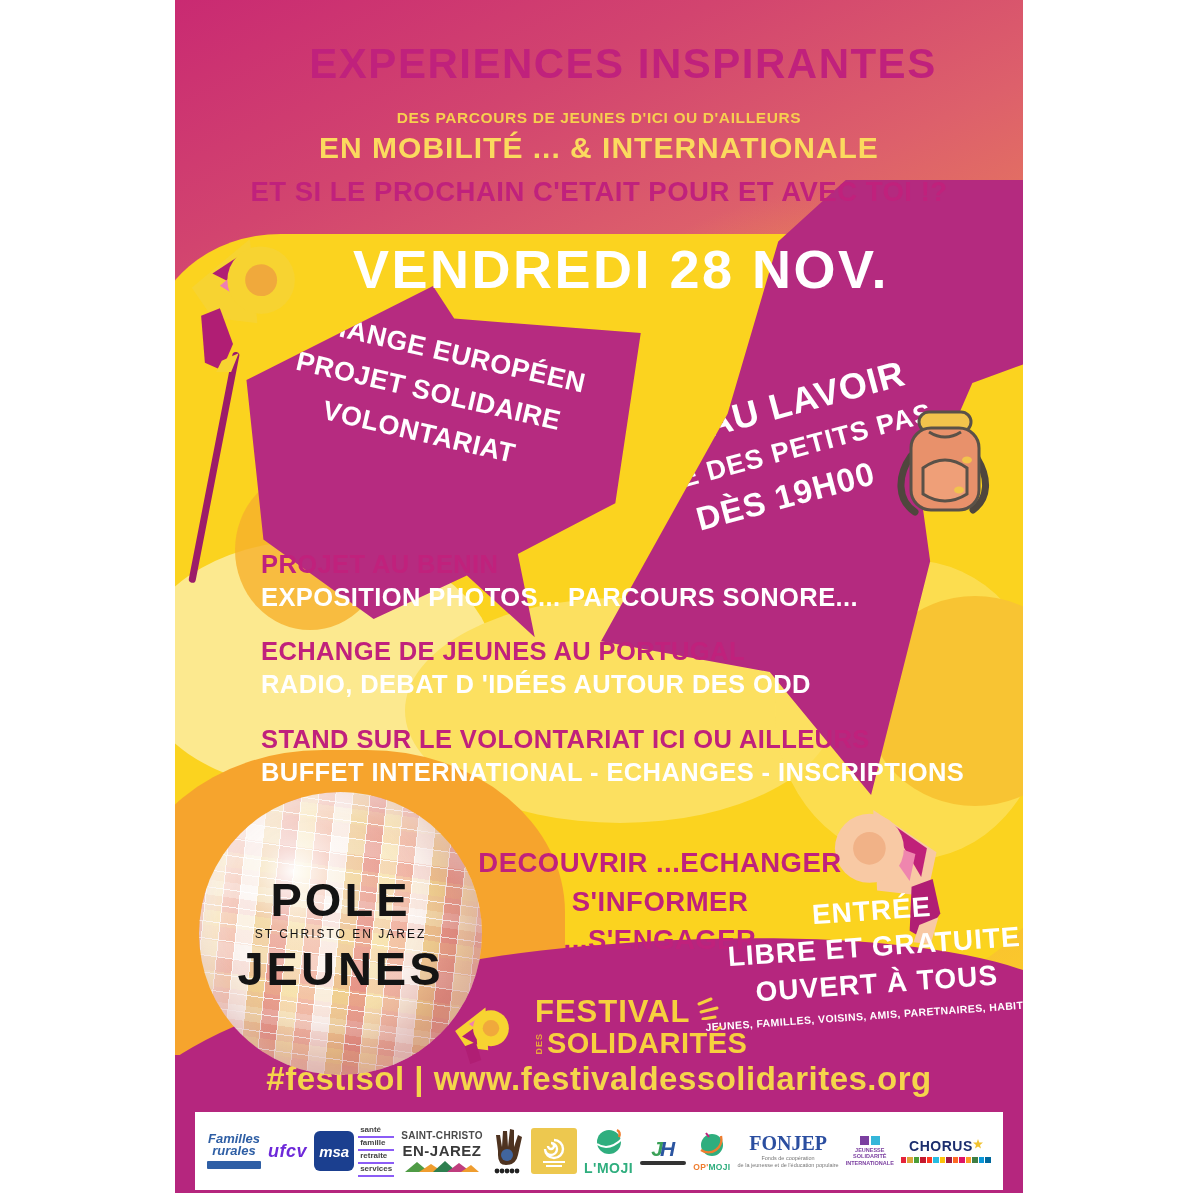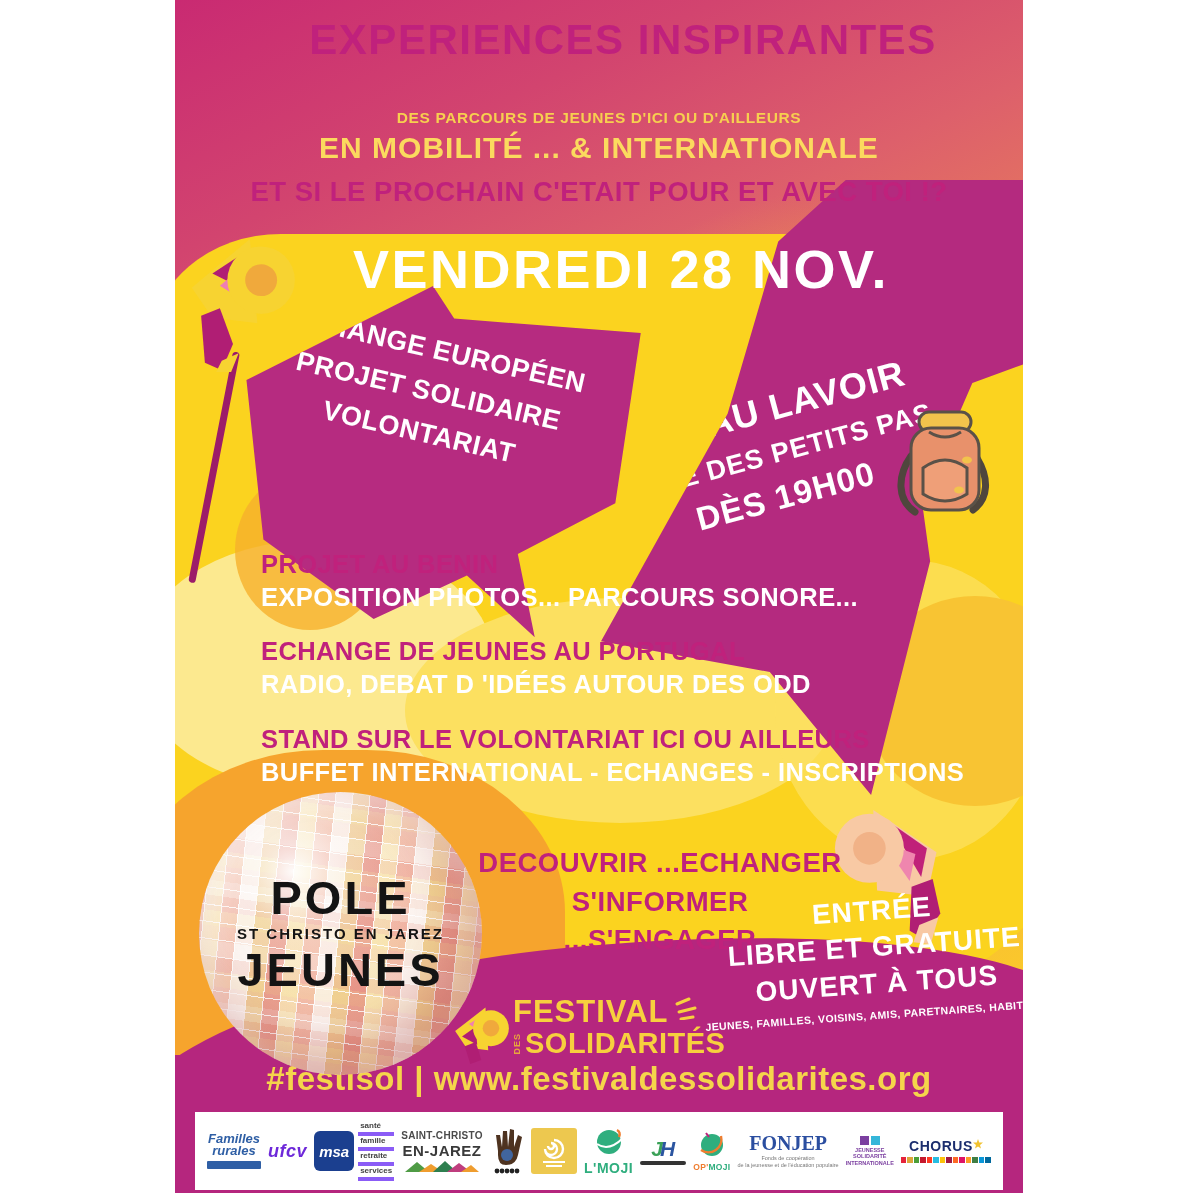--- a/index.html
+++ b/index.html
@@ -24,21 +24,21 @@
   .blob.orange2{left:690px;top:596px;width:220px;height:210px;background:#f8c433;}
   .blob.orange3{left:60px;top:470px;width:150px;height:160px;background:#f6b02c;opacity:.8;}
 
   
   .bottom-wave{left:-55px;top:945px;width:970px;height:380px;background:#b5267e;
     border-radius:50% 50% 0 0/150px 115px 0 0;transform:rotate(-5deg);z-index:2;}
   .bottom-fill{left:0;top:1055px;width:848px;height:138px;background:#b5267e;z-index:2;}
 
   
   .hdr{z-index:4;}
-  .title{top:16px;font-size:42px;letter-spacing:1.5px;color:#c0217c;padding-left:48px;}
+  .title{top:40px;font-size:42px;letter-spacing:1.5px;color:#c0217c;padding-left:48px;}
   .sub1{top:88px;font-size:14.5px;letter-spacing:1px;color:#f7cf4f;}
   .sub2{top:109px;font-size:15.5px;letter-spacing:.6px;color:#f7cf4f;}
   .sub3{top:131px;font-size:30px;letter-spacing:1px;color:#fbda5e;}
   .sub4{top:176px;font-size:27.5px;letter-spacing:.5px;color:#c0217c;}
   .date{top:238px;font-size:54px;letter-spacing:2.5px;color:#ffffff;text-indent:44px;z-index:4;}
 
   
   .flag{background:#b62b80;z-index:3;}
   .flag-left{left:46px;top:286px;width:424px;height:362px;
     clip-path:polygon(6% 26%,50% 0%,55% 9%,99% 13%,93% 60%,70% 74%,74% 97%,58% 80%,36% 92%,10% 70%);}
@@ -65,34 +65,34 @@
     background-color:#f3d9c8;
     background-image:
       radial-gradient(circle at 33% 28%, rgba(255,255,255,.95) 0%, rgba(255,255,255,.25) 20%, rgba(255,255,255,0) 46%),
       repeating-linear-gradient(96deg, rgba(255,255,255,.85) 0 1px, transparent 1px 17px),
       repeating-linear-gradient(8deg, rgba(255,255,255,.85) 0 1px, transparent 1px 17px),
       repeating-linear-gradient(96deg, rgba(224,112,100,.5) 0 17px, rgba(250,233,170,.55) 17px 34px, rgba(242,168,148,.45) 34px 51px, rgba(255,255,255,.55) 51px 68px, rgba(236,198,112,.5) 68px 85px),
       repeating-linear-gradient(8deg, rgba(255,255,255,.4) 0 15px, rgba(244,190,165,.4) 15px 30px, rgba(247,224,148,.4) 30px 45px, rgba(232,146,135,.4) 45px 60px);
     box-shadow:inset -20px -26px 48px rgba(170,80,75,.38), inset 12px 14px 34px rgba(255,255,255,.65);
     display:flex;flex-direction:column;align-items:center;justify-content:center;}
   .ball .bl1,.ball .bl3{color:#141414;font-weight:800;font-size:47px;letter-spacing:3px;line-height:1;}
-  .ball .bl2{color:#141414;font-weight:700;font-size:15px;letter-spacing:2px;margin:4px 16px;}
+  .ball .bl2{color:#141414;font-weight:400;font-size:12px;letter-spacing:2px;margin:4px 16px;}
 
   
   .tagline{left:300px;top:844px;width:370px;text-align:center;color:#c0217c;font-weight:800;
     font-size:27.5px;letter-spacing:.5px;line-height:1.4;z-index:4;}
 
   
   .entry{left:520px;top:893px;width:360px;text-align:center;color:#ffffff;z-index:4;
     transform:rotate(-4deg);font-weight:800;line-height:1.3;}
   .entry .el{font-size:28px;letter-spacing:1px;}
   .entry .audience{font-size:10.5px;letter-spacing:.4px;margin-top:7px;font-weight:700;}
 
   
-  .festival{left:276px;top:996px;display:flex;align-items:flex-start;gap:0;z-index:4;}
+  .festival{left:276px;top:996px;display:flex;align-items:flex-start;gap:22px;z-index:4;}
   .fest-text{display:flex;flex-direction:column;}
   .fest-row1{display:flex;align-items:flex-start;gap:6px;}
   .fest-w1{color:#f7d03e;font-weight:800;font-size:31px;letter-spacing:1px;line-height:1;}
   .fest-row2{display:flex;align-items:center;gap:3px;margin-top:2px;}
   .fest-des{color:#e8a53c;font-weight:800;font-size:9px;letter-spacing:1px;
     writing-mode:vertical-rl;transform:rotate(180deg);line-height:1;}
   .fest-w2{color:#f7d03e;font-weight:800;font-size:29px;letter-spacing:.5px;line-height:1;}
 
   
   .url{top:1060px;font-size:33px;letter-spacing:.5px;color:#f5d54b;z-index:4;}
@@ -100,21 +100,21 @@
     display:flex;align-items:center;justify-content:space-between;padding:0 12px;box-sizing:border-box;gap:4px;}
   .plogo{display:flex;flex-direction:column;align-items:center;justify-content:center;gap:2px;}
   .fr-text{color:#2f5fa5;font-weight:700;font-style:italic;font-size:13px;line-height:.95;
     display:flex;flex-direction:column;align-items:center;}
   .fr-banner{width:54px;height:8px;background:#2f5fa5;margin-top:2px;border-radius:1px;}
   .ufcv{font-size:18px;font-weight:700;font-style:italic;color:#6d28d9;letter-spacing:.5px;}
   .msa{flex-direction:row;gap:4px;}
   .msa-sq{width:40px;height:40px;background:#1b3f8f;border-radius:6px;display:flex;align-items:center;
     justify-content:center;color:#fff;font-weight:800;font-style:italic;font-size:15px;}
   .msa-col{display:flex;flex-direction:column;}
-  .msa-col span{font-size:8px;font-weight:700;color:#444;border-bottom:4px solid #8b5cf6;
+  .msa-col span{font-size:8px;font-weight:700;color:#444;border-bottom:2px solid #8b5cf6;
     padding:0 2px 1px 2px;line-height:1.25;}
   .sc-l1{font-size:10px;font-weight:800;color:#4a4a4a;letter-spacing:.3px;}
   .sc-l2{font-size:15px;font-weight:800;color:#3a3a3a;letter-spacing:.5px;line-height:1;}
   .lmoji-label{font-size:14px;font-weight:800;color:#2fae7e;letter-spacing:.5px;}
   .jh-word{font-size:21px;font-weight:900;font-style:italic;line-height:1;}
   .jh-word .j{color:#3aa157;}
   .jh-word .h{color:#2b55a0;margin-left:-3px;}
   .jh-bar{width:46px;height:4px;background:#333;border-radius:2px;}
   .op-label{font-size:8.5px;font-weight:800;letter-spacing:.3px;}
   .op-label .p1{color:#ef7d2f;}

